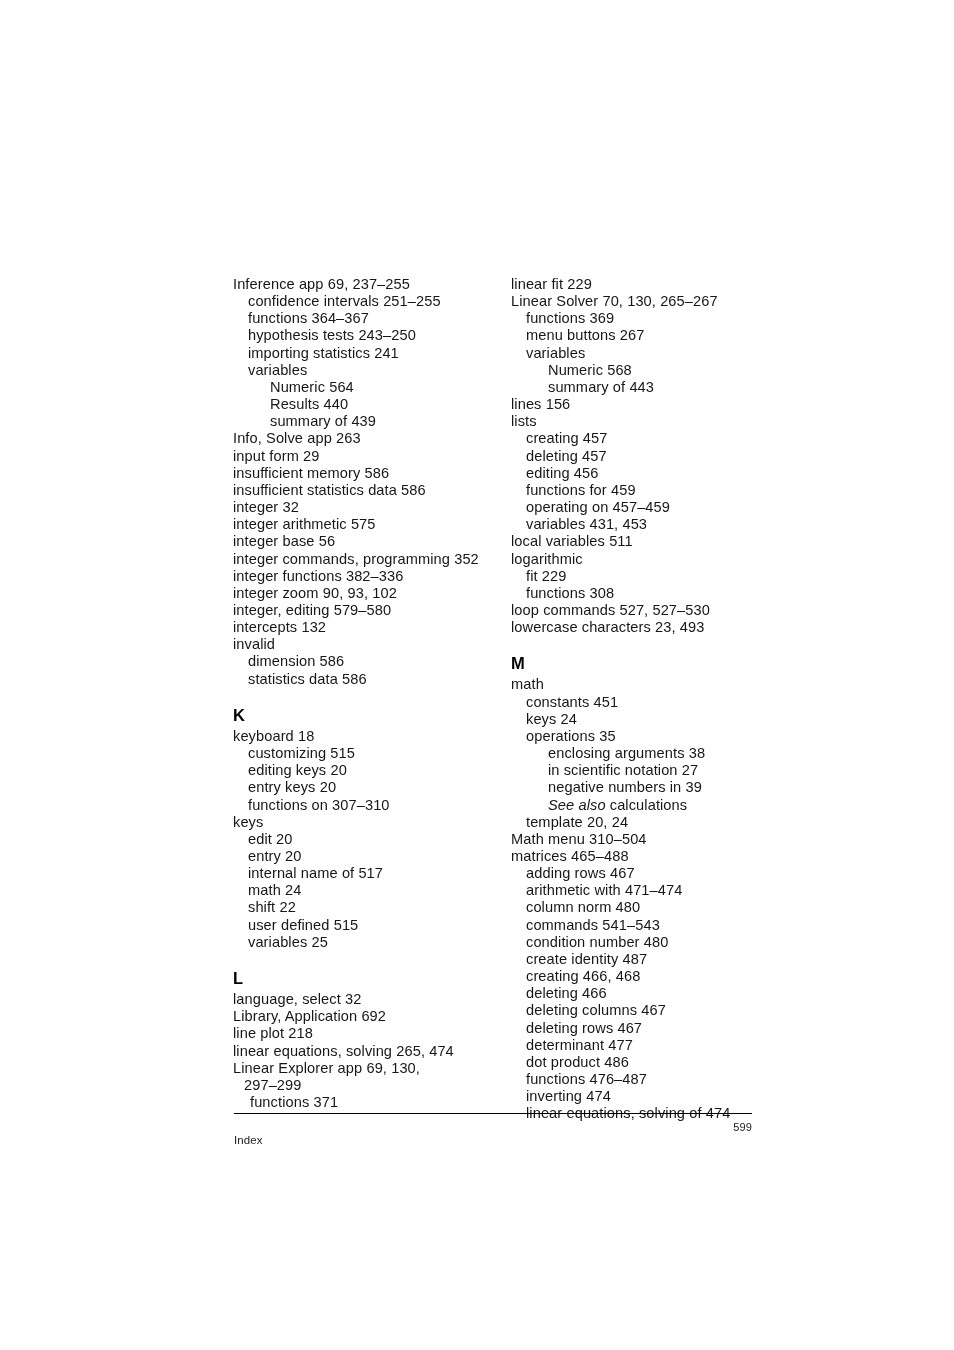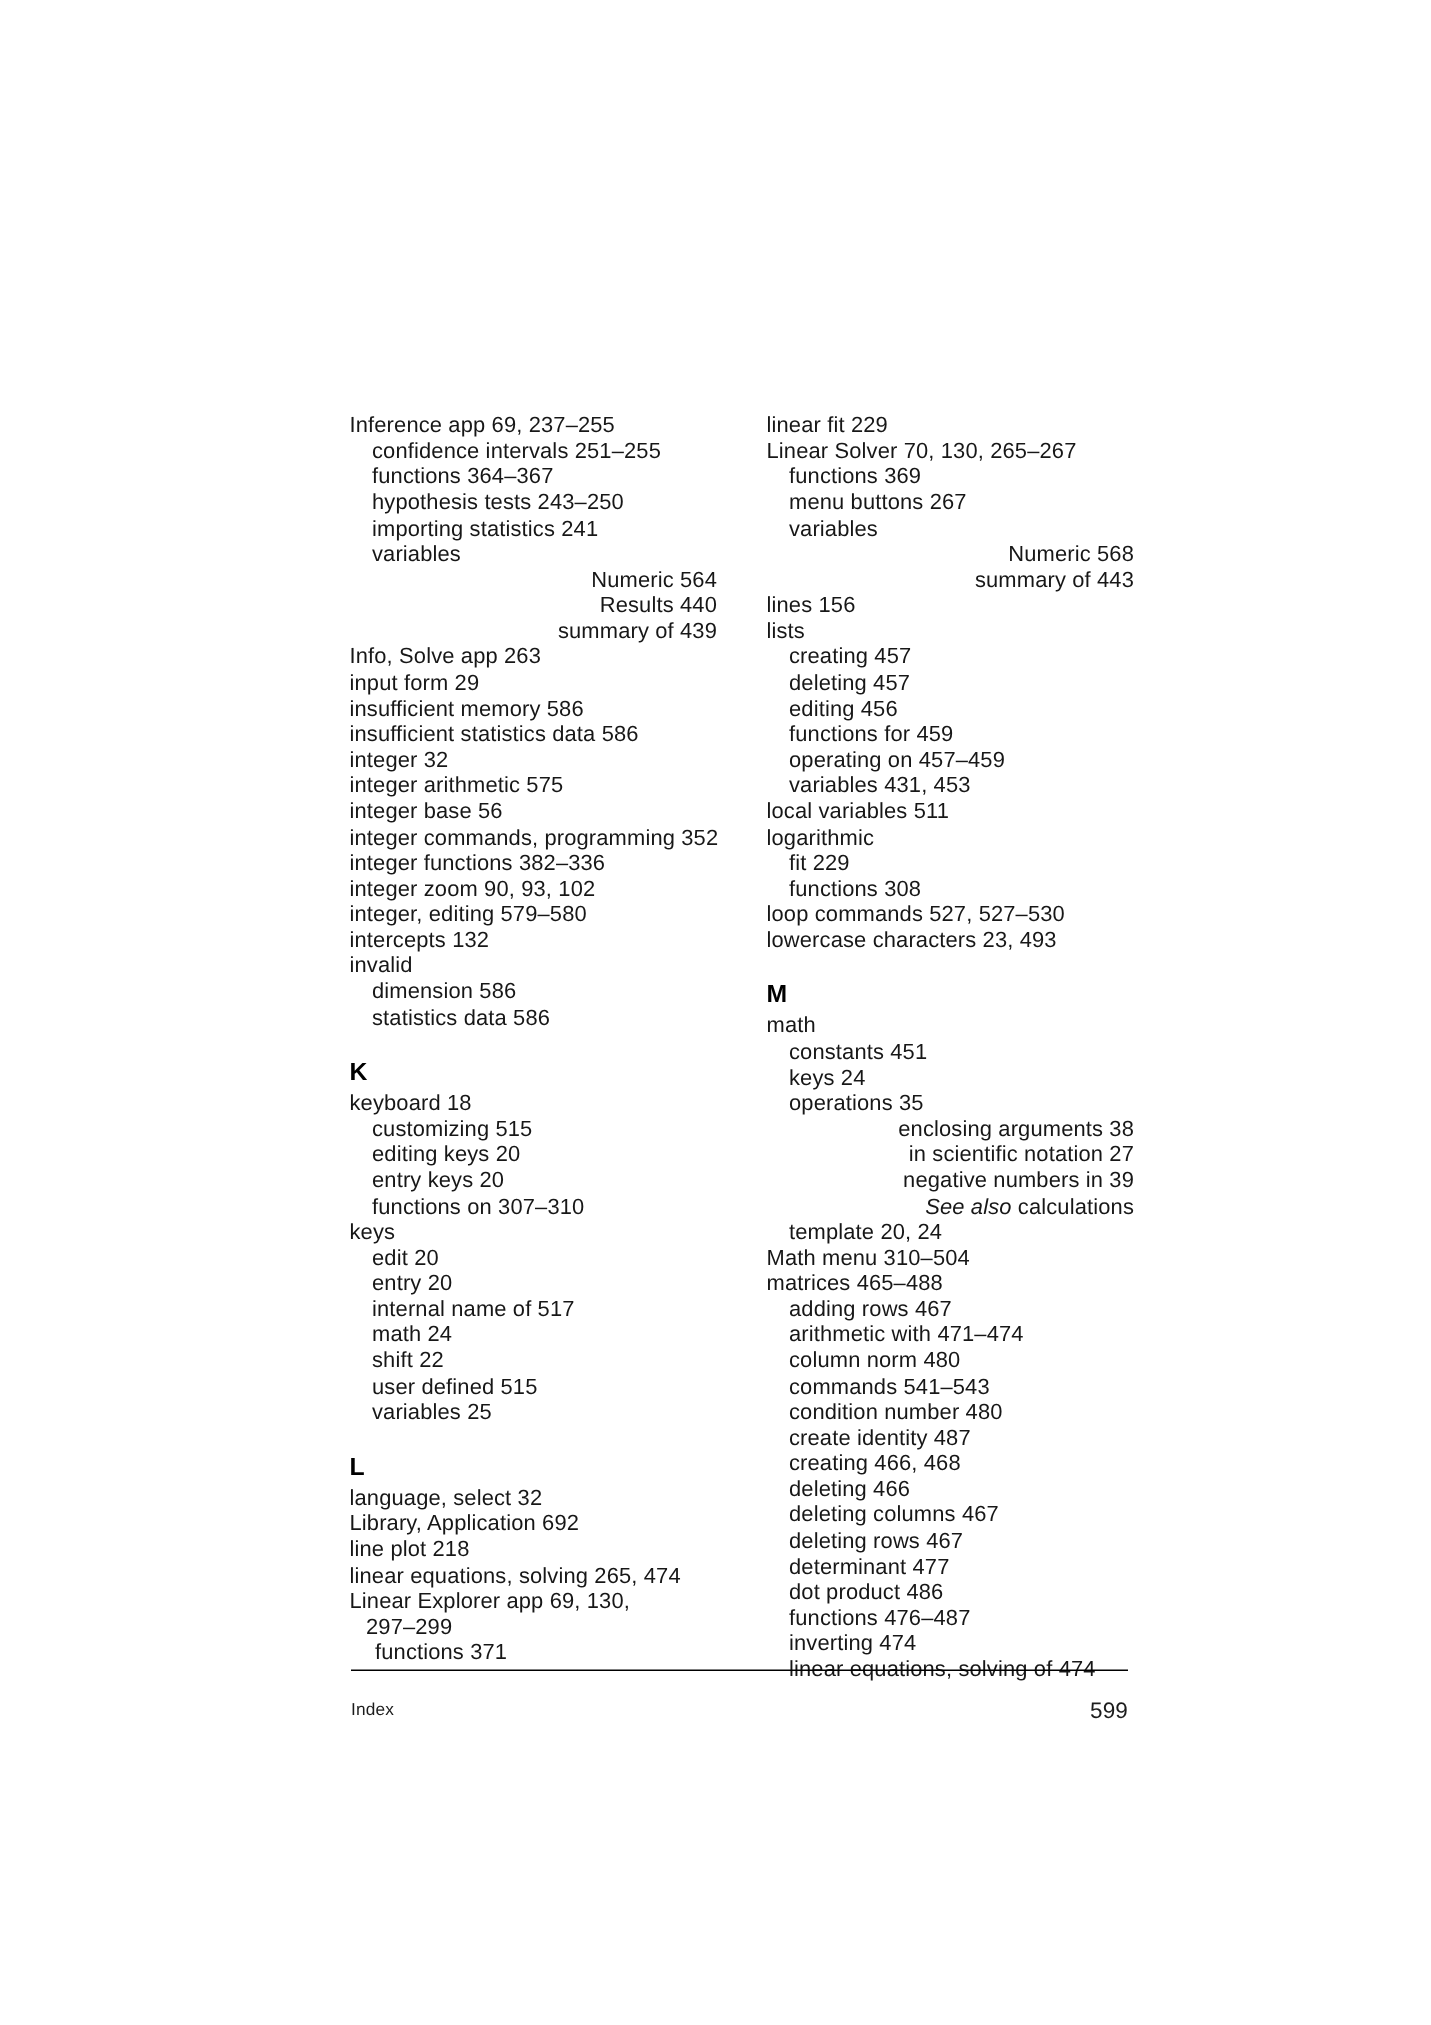--- a/index.html
+++ b/index.html
@@ -43,21 +43,21 @@
   .entry {
     font-size: 14.6px;
     line-height: 17.15px;
     letter-spacing: 0.1px;
     white-space: nowrap;
     color: #171717;
   }
   
   .lvl0 { padding-left: 0px; }
   .lvl1 { padding-left: 15px; }
-  .lvl2 { padding-left: 37px; text-align: right; }
+  .lvl2 { padding-left: 37px; }
   
   .cont { padding-left: 11px; }
   
   .lvl1b { padding-left: 17px; }
 
   .section-letter {
     font-size: 16.5px;
     line-height: 17.15px;
     font-weight: bold;
     color: #000000;
@@ -89,22 +89,22 @@
     left: 0;
     top: 15px;
     font-size: 11.5px;
     line-height: 16px;
     color: #1c1c1c;
     letter-spacing: 0.1px;
   }
   .footer-pageno {
     position: absolute;
     right: 0;
-    top: 16px;
-    font-size: 15px;
+    top: 2px;
+    font-size: 11px;
     line-height: 16px;
     color: #1c1c1c;
     letter-spacing: 0.1px;
   }
 </style>
 </head>
 <body>
 
 <div class="page">
 

